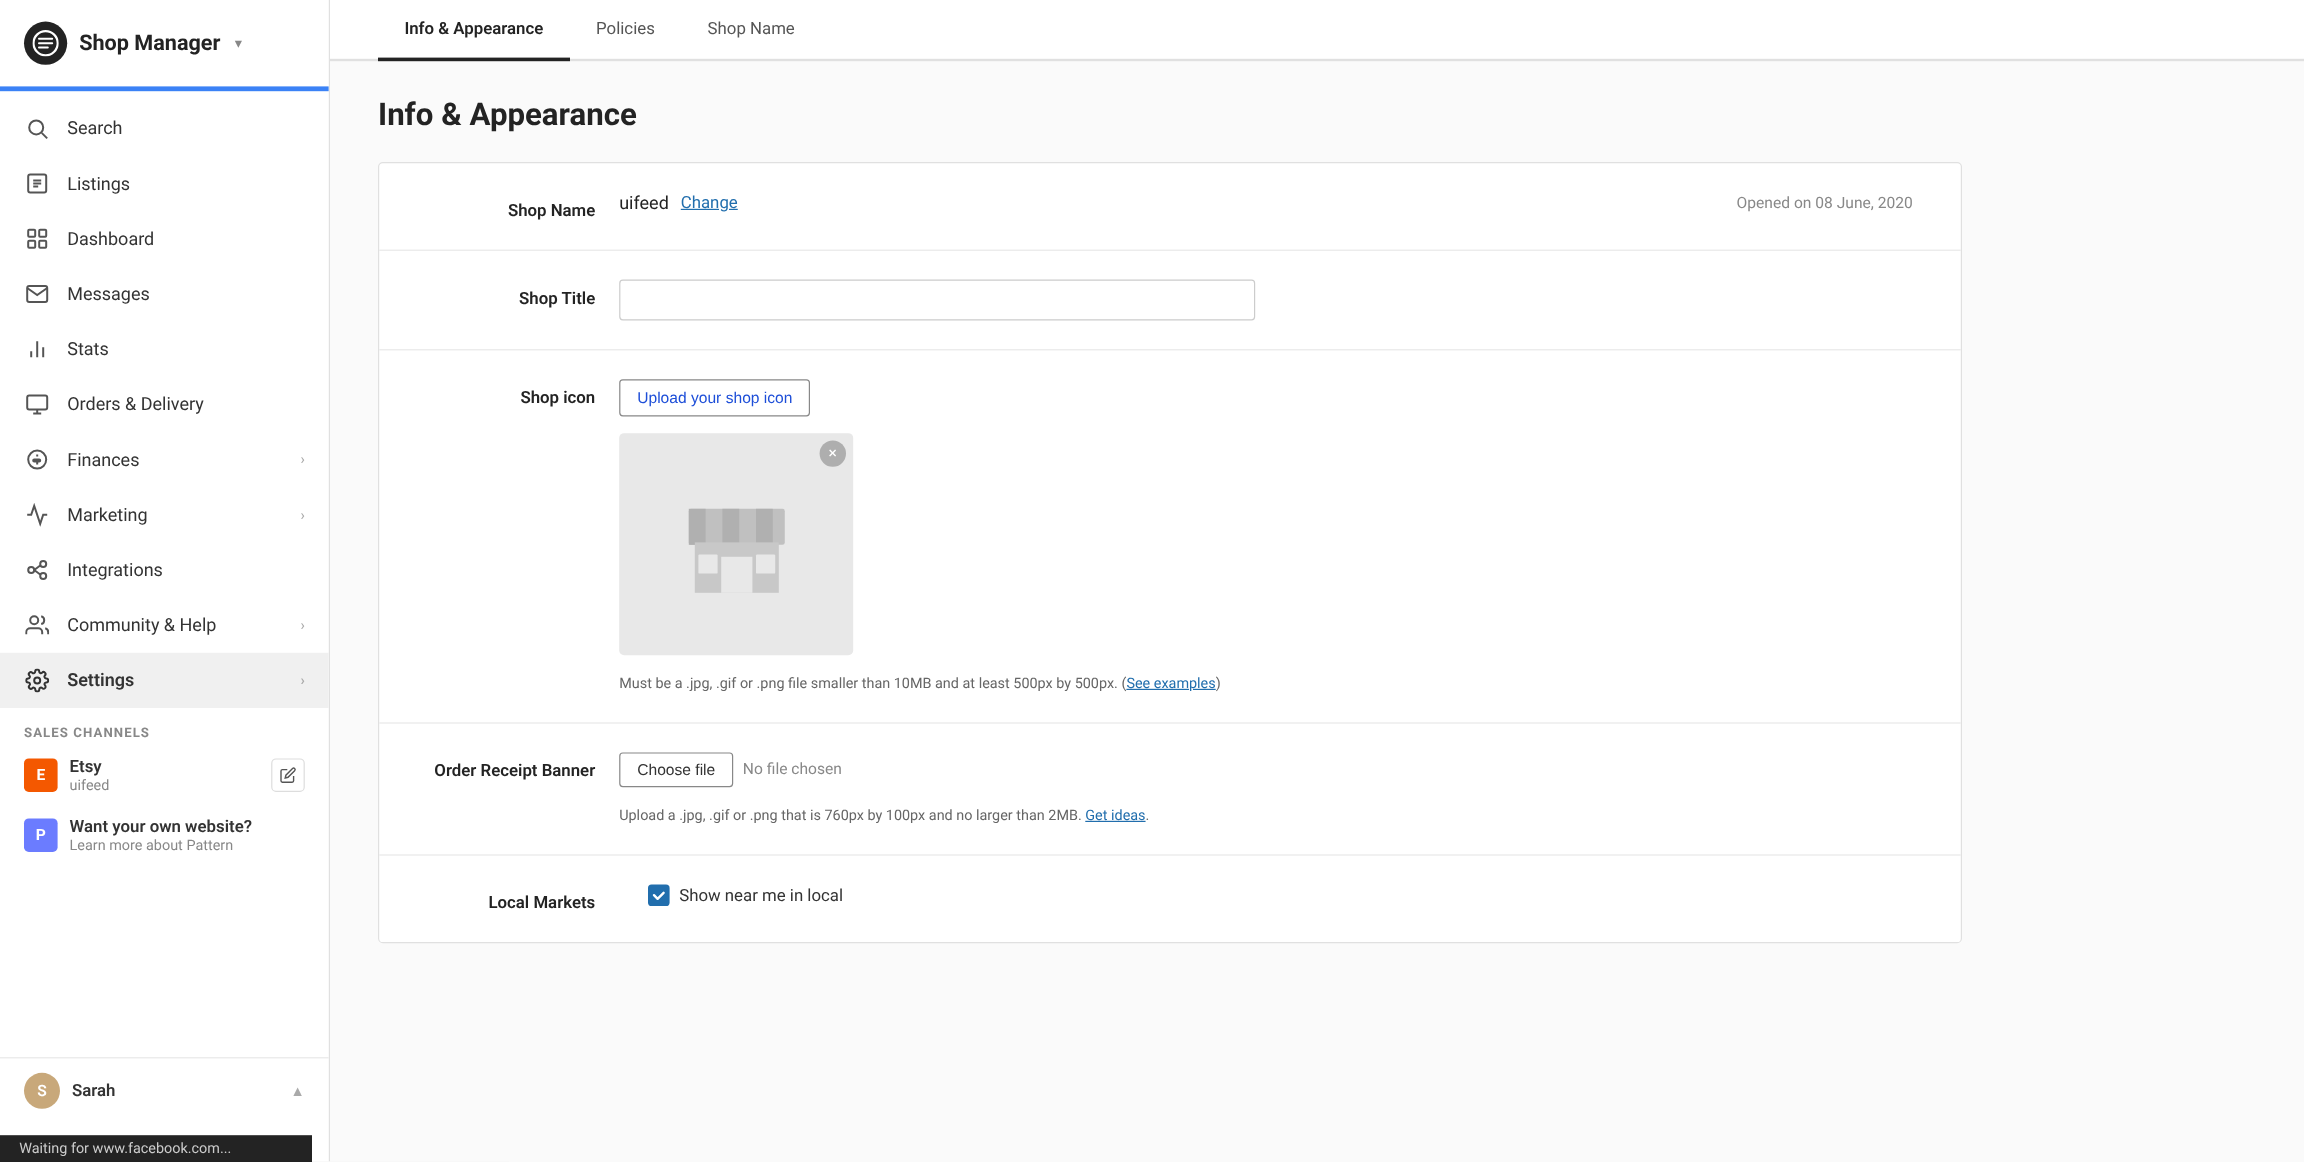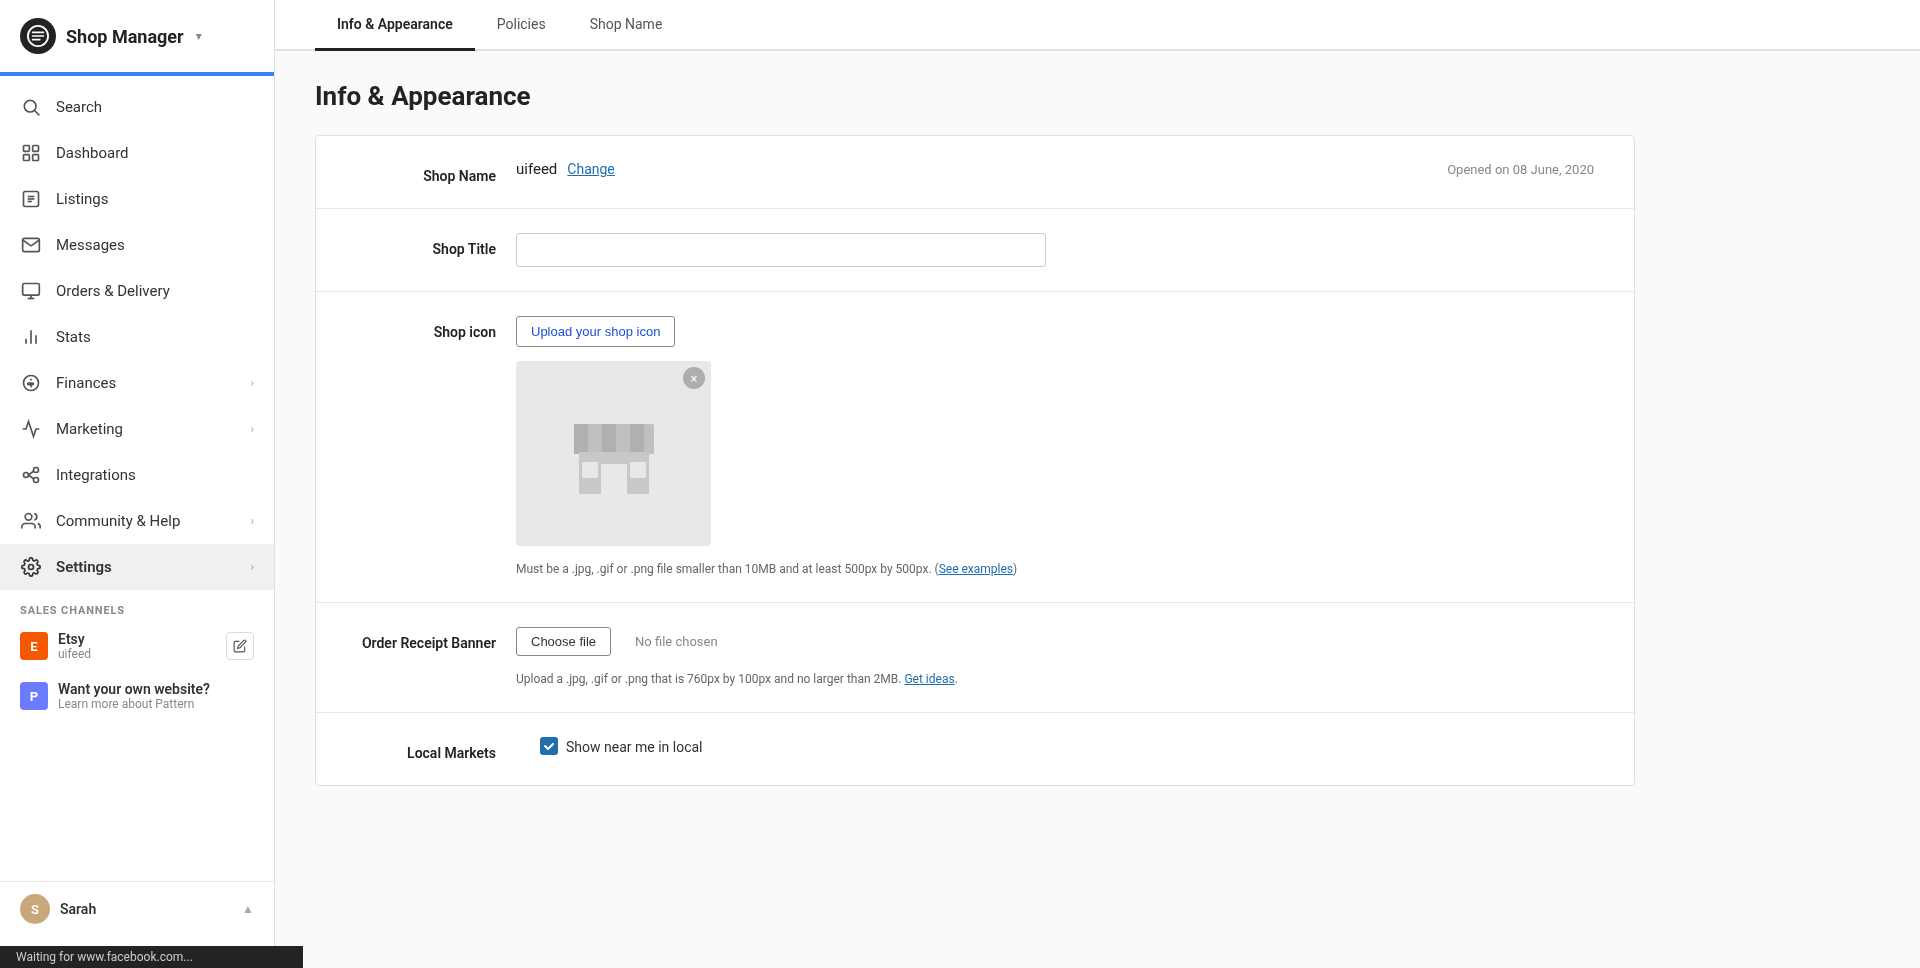--- a/index.html
+++ b/index.html
@@ -125,21 +125,21 @@
     }
 
     .status-bar {
       background: #232323;
       color: #ccc;
       font-size: 12px;
       padding: 4px 16px;
       position: fixed;
       bottom: 0;
       left: 0;
-      width: 303px;
+      width: 260px;
       z-index: 100;
     }
 
     
     #main {
       flex: 1;
       display: flex;
       flex-direction: column;
       overflow-y: auto;
       background: #fafafa;
@@ -352,71 +352,71 @@
             <circle cx="11" cy="11" r="7"></circle>
             <line x1="16.5" y1="16.5" x2="22" y2="22"></line>
           </svg>
       </span>
       <span class="nav-label">Search</span>
     </div>
 
     <div class="nav-item">
       <span class="nav-icon">
         <svg width="20" height="20" viewBox="0 0 24 24" fill="none" stroke="#555" stroke-width="2">
+            <rect x="3" y="3" width="18" height="18" rx="2"></rect>
+            <line x1="8" y1="9" x2="16" y2="9"></line>
+            <line x1="8" y1="12" x2="16" y2="12"></line>
+            <line x1="8" y1="15" x2="13" y2="15"></line>
+          </svg>
+      </span>
+      <span class="nav-label">Listings</span>
+    </div>
+
+    <div class="nav-item">
+      <span class="nav-icon">
+        <svg width="20" height="20" viewBox="0 0 24 24" fill="none" stroke="#555" stroke-width="2">
             <rect x="3" y="3" width="7" height="7" rx="1"></rect>
             <rect x="14" y="3" width="7" height="7" rx="1"></rect>
             <rect x="3" y="14" width="7" height="7" rx="1"></rect>
             <rect x="14" y="14" width="7" height="7" rx="1"></rect>
           </svg>
       </span>
       <span class="nav-label">Dashboard</span>
     </div>
 
     <div class="nav-item">
       <span class="nav-icon">
         <svg width="20" height="20" viewBox="0 0 24 24" fill="none" stroke="#555" stroke-width="2">
-            <rect x="3" y="3" width="18" height="18" rx="2"></rect>
-            <line x1="8" y1="9" x2="16" y2="9"></line>
-            <line x1="8" y1="12" x2="16" y2="12"></line>
-            <line x1="8" y1="15" x2="13" y2="15"></line>
-          </svg>
-      </span>
-      <span class="nav-label">Listings</span>
-    </div>
-
-    <div class="nav-item">
-      <span class="nav-icon">
-        <svg width="20" height="20" viewBox="0 0 24 24" fill="none" stroke="#555" stroke-width="2">
             <path d="M4 4h16c1.1 0 2 .9 2 2v12c0 1.1-.9 2-2 2H4c-1.1 0-2-.9-2-2V6c0-1.1.9-2 2-2z"></path>
             <polyline points="22,6 12,13 2,6"></polyline>
           </svg>
       </span>
       <span class="nav-label">Messages</span>
+    </div>
+
+    <div class="nav-item">
+      <span class="nav-icon">
+        <svg width="20" height="20" viewBox="0 0 24 24" fill="none" stroke="#555" stroke-width="2">
+            <line x1="18" y1="20" x2="18" y2="10"></line>
+            <line x1="12" y1="20" x2="12" y2="4"></line>
+            <line x1="6" y1="20" x2="6" y2="14"></line>
+          </svg>
+      </span>
+      <span class="nav-label">Stats</span>
     </div>
 
     <div class="nav-item">
       <span class="nav-icon">
         <svg width="20" height="20" viewBox="0 0 24 24" fill="none" stroke="#555" stroke-width="2">
             <rect x="2" y="3" width="20" height="14" rx="2"></rect>
             <line x1="8" y1="21" x2="16" y2="21"></line>
             <line x1="12" y1="17" x2="12" y2="21"></line>
           </svg>
       </span>
       <span class="nav-label">Orders &amp; Delivery</span>
-    </div>
-
-    <div class="nav-item">
-      <span class="nav-icon">
-        <svg width="20" height="20" viewBox="0 0 24 24" fill="none" stroke="#555" stroke-width="2">
-            <line x1="18" y1="20" x2="18" y2="10"></line>
-            <line x1="12" y1="20" x2="12" y2="4"></line>
-            <line x1="6" y1="20" x2="6" y2="14"></line>
-          </svg>
-      </span>
-      <span class="nav-label">Stats</span>
     </div>
 
     <div class="nav-item">
       <span class="nav-icon">
         <svg width="20" height="20" viewBox="0 0 24 24" fill="none" stroke="#555" stroke-width="2">
             <circle cx="12" cy="12" r="9"></circle>
             <path d="M12 7v2m0 6v2m-3-5h5a1 1 0 010 2H9a1 1 0 010-2z"></path>
           </svg>
       </span>
       <span class="nav-label">Finances</span>
@@ -567,21 +567,21 @@
           </div>
           <div class="hint-text">
             Must be a .jpg, .gif or .png file smaller than 10MB and at least 500px by 500px. (<a href="#">See examples</a>)
           </div>
         </div>
       </div>
 
       <div class="card-row">
         <div class="field-label">Order Receipt Banner</div>
         <div class="field-content">
-          <div style="display:flex; align-items:center; gap:16px;">
+          <div style="display:flex; align-items:center; gap:0;">
             <button class="choose-file-btn">Choose file</button>
             <span class="no-file-text">No file chosen</span>
           </div>
           <div class="hint-text">
             Upload a .jpg, .gif or .png that is 760px by 100px and no larger than 2MB. <a href="#">Get ideas</a>.
           </div>
         </div>
       </div>
 
       <div class="card-row" style="border-bottom:none;">

